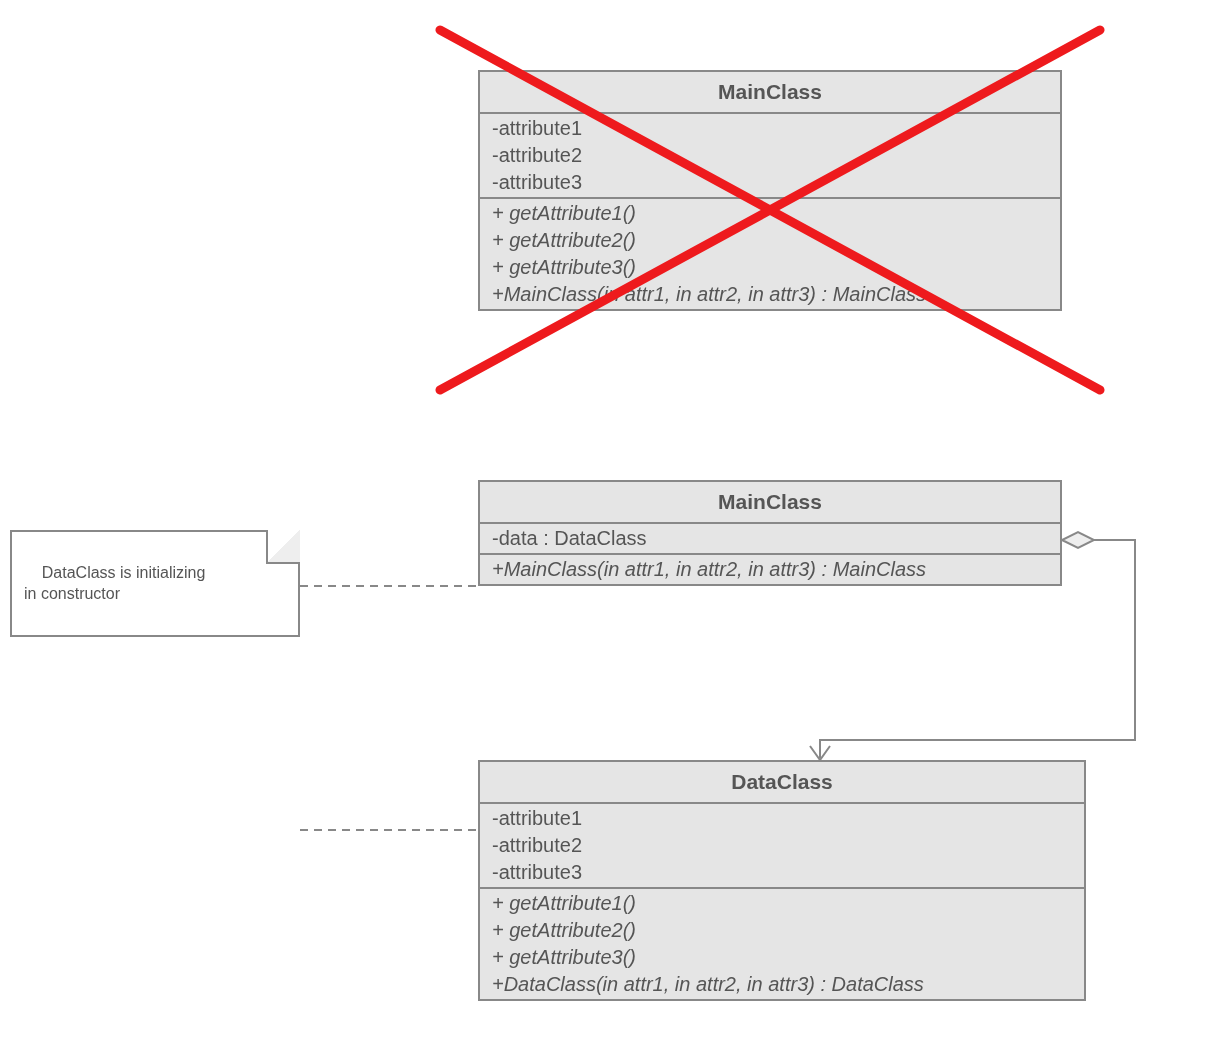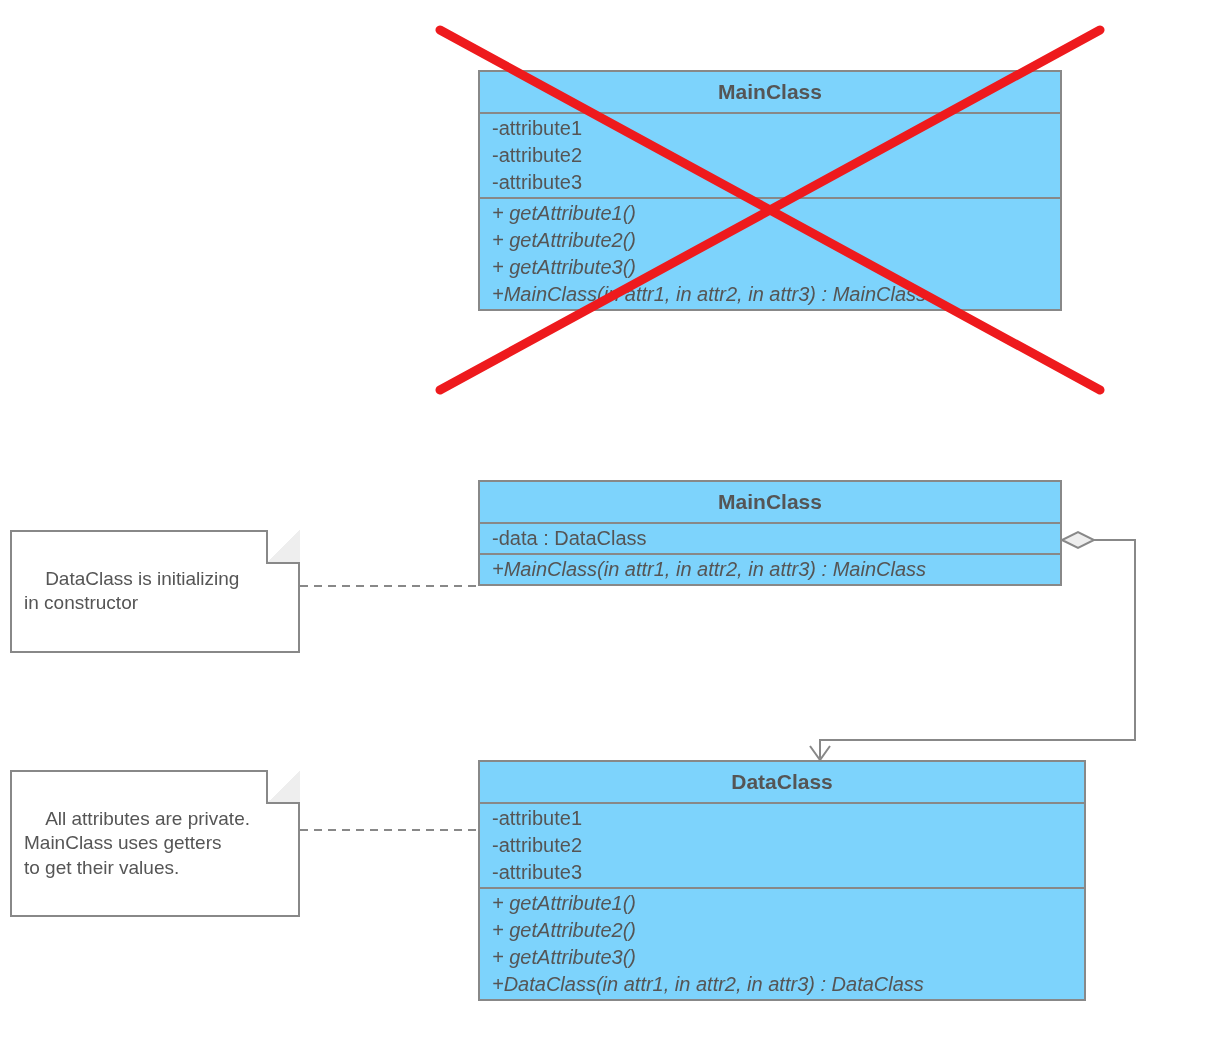--- a/index.html
+++ b/index.html
@@ -9,21 +9,21 @@
     font-family: "Helvetica Neue", Helvetica, Arial, sans-serif;
     color: #555;
   }
   .canvas {
     position: relative;
     width: 1208px;
     height: 1052px;
   }
   .uml-box {
     position: absolute;
-    background: #7dd3fc;
+    background: #e5e5e5;
     border: 2px solid #888;
     box-sizing: border-box;
   }
   .uml-title {
     border-bottom: 2px solid #888;
     text-align: center;
     font-weight: bold;
     font-size: 21px;
     padding: 8px 0;
   }
@@ -37,21 +37,21 @@
     border-bottom: none;
     font-style: italic;
   }
   .uml-row { white-space: pre; }
   .note-box {
     position: absolute;
     background: #fff;
     border: 2px solid #888;
     box-sizing: border-box;
     padding: 10px 12px;
-    font-size: 19px;
+    font-size: 16px;
     line-height: 1.3;
     white-space: pre-wrap;
   }
   .note-box::after {
     content: "";
     position: absolute;
     top: -2px;
     right: -2px;
     width: 32px;
     height: 32px;
@@ -109,25 +109,20 @@
       <div class="uml-row">+ getAttribute3()</div>
       <div class="uml-row">+DataClass(in attr1, in attr2, in attr3) : DataClass</div>
     </div>
   </div>
 
   <div class="note-box" style="left:10px; top:530px; width:290px;">
     <span>DataClass is initializing
 in constructor</span>
   </div>
 
-  <div class="note-box" style="left:10px; top:770px; width:290px;">
-    <span>All attributes are private.
-MainClass uses getters
-to get their values.</span>
-  </div>
 
   <svg class="overlay" width="1208" height="1052">
 
     <line x1="440" y1="30" x2="1100" y2="390" stroke="#ee1a1d" stroke-width="9" stroke-linecap="round"></line>
     <line x1="1100" y1="30" x2="440" y2="390" stroke="#ee1a1d" stroke-width="9" stroke-linecap="round"></line>
 
     <line x1="300" y1="586" x2="478" y2="586" stroke="#888" stroke-width="2" stroke-dasharray="8,6"></line>
 
     <line x1="300" y1="830" x2="478" y2="830" stroke="#888" stroke-width="2" stroke-dasharray="8,6"></line>
 

